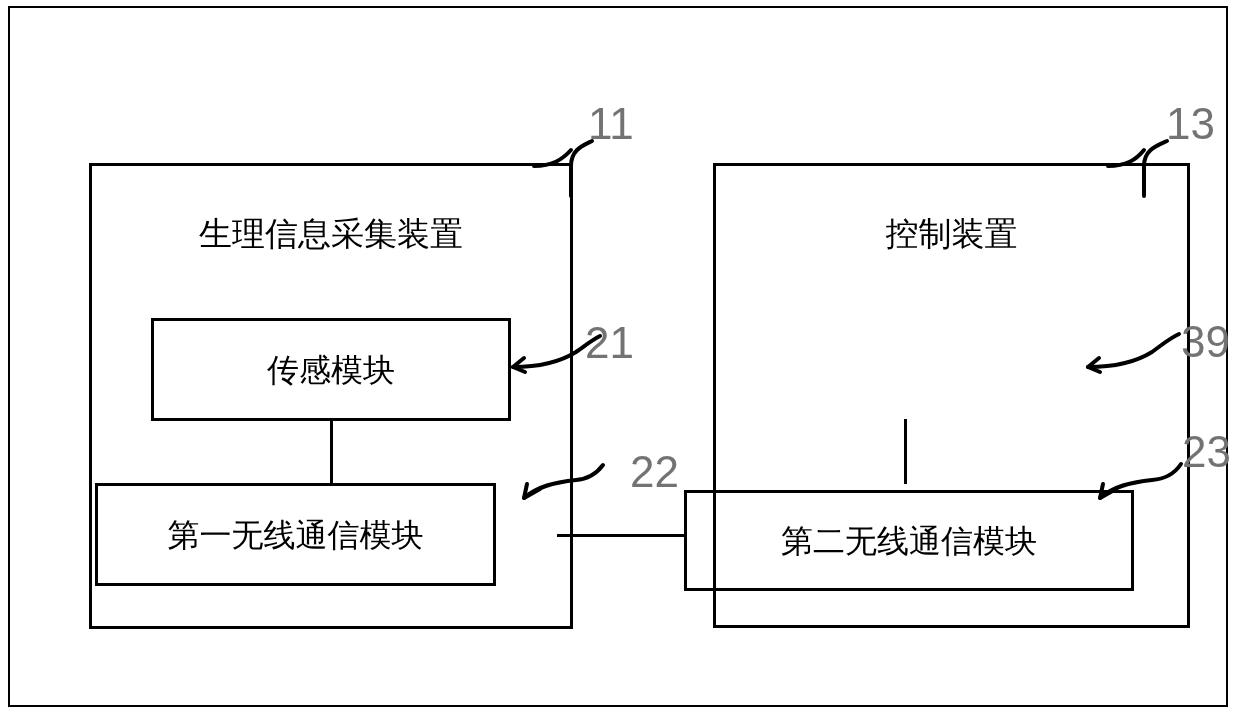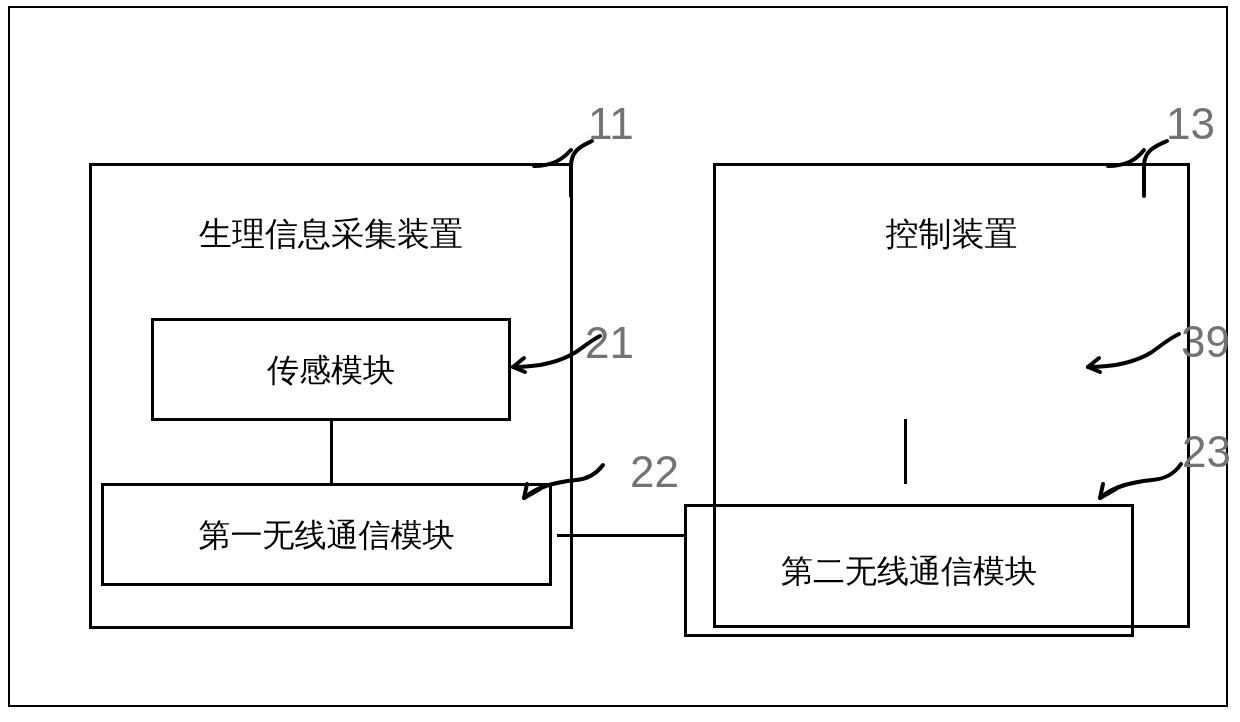--- a/index.html
+++ b/index.html
@@ -100,30 +100,30 @@
     width: 360px;
     height: 103px;
   }
   #module-box-process {
     left: 726px;
     top: 317px;
     width: 359px;
     height: 103px;
   }
   #module-box-wireless1 {
-    left: 101px;
+    left: 95px;
     top: 483px;
-    width: 451px;
+    width: 401px;
     height: 103px;
   }
   #module-box-wireless2 {
     left: 684px;
-    top: 504px;
+    top: 490px;
     width: 450px;
-    height: 133px;
+    height: 101px;
   }
 
   
   .conn {
     position: absolute;
     background: #000000;
   }
   .conn-v { width: 3px; }
   .conn-h { height: 3px; }
   #conn-sensor-w1 {

